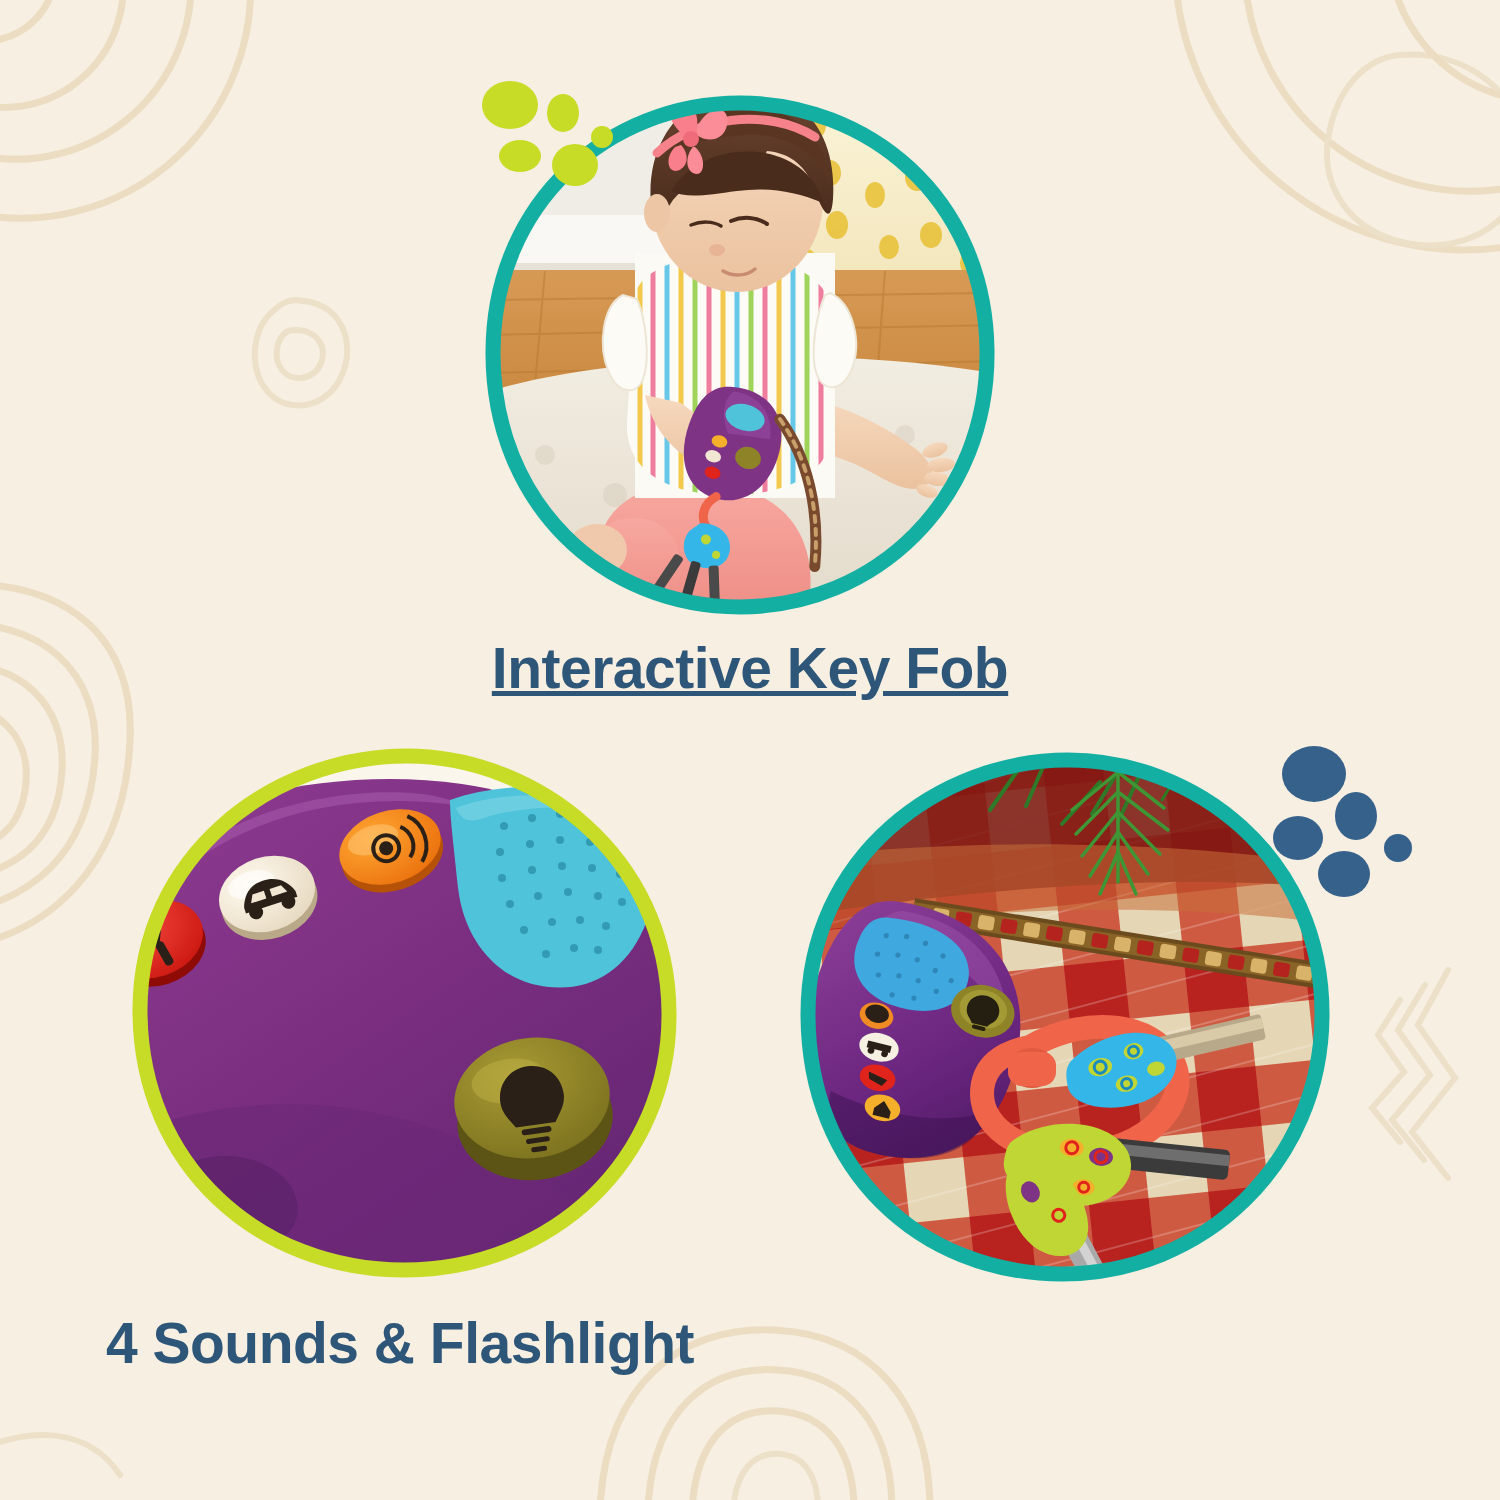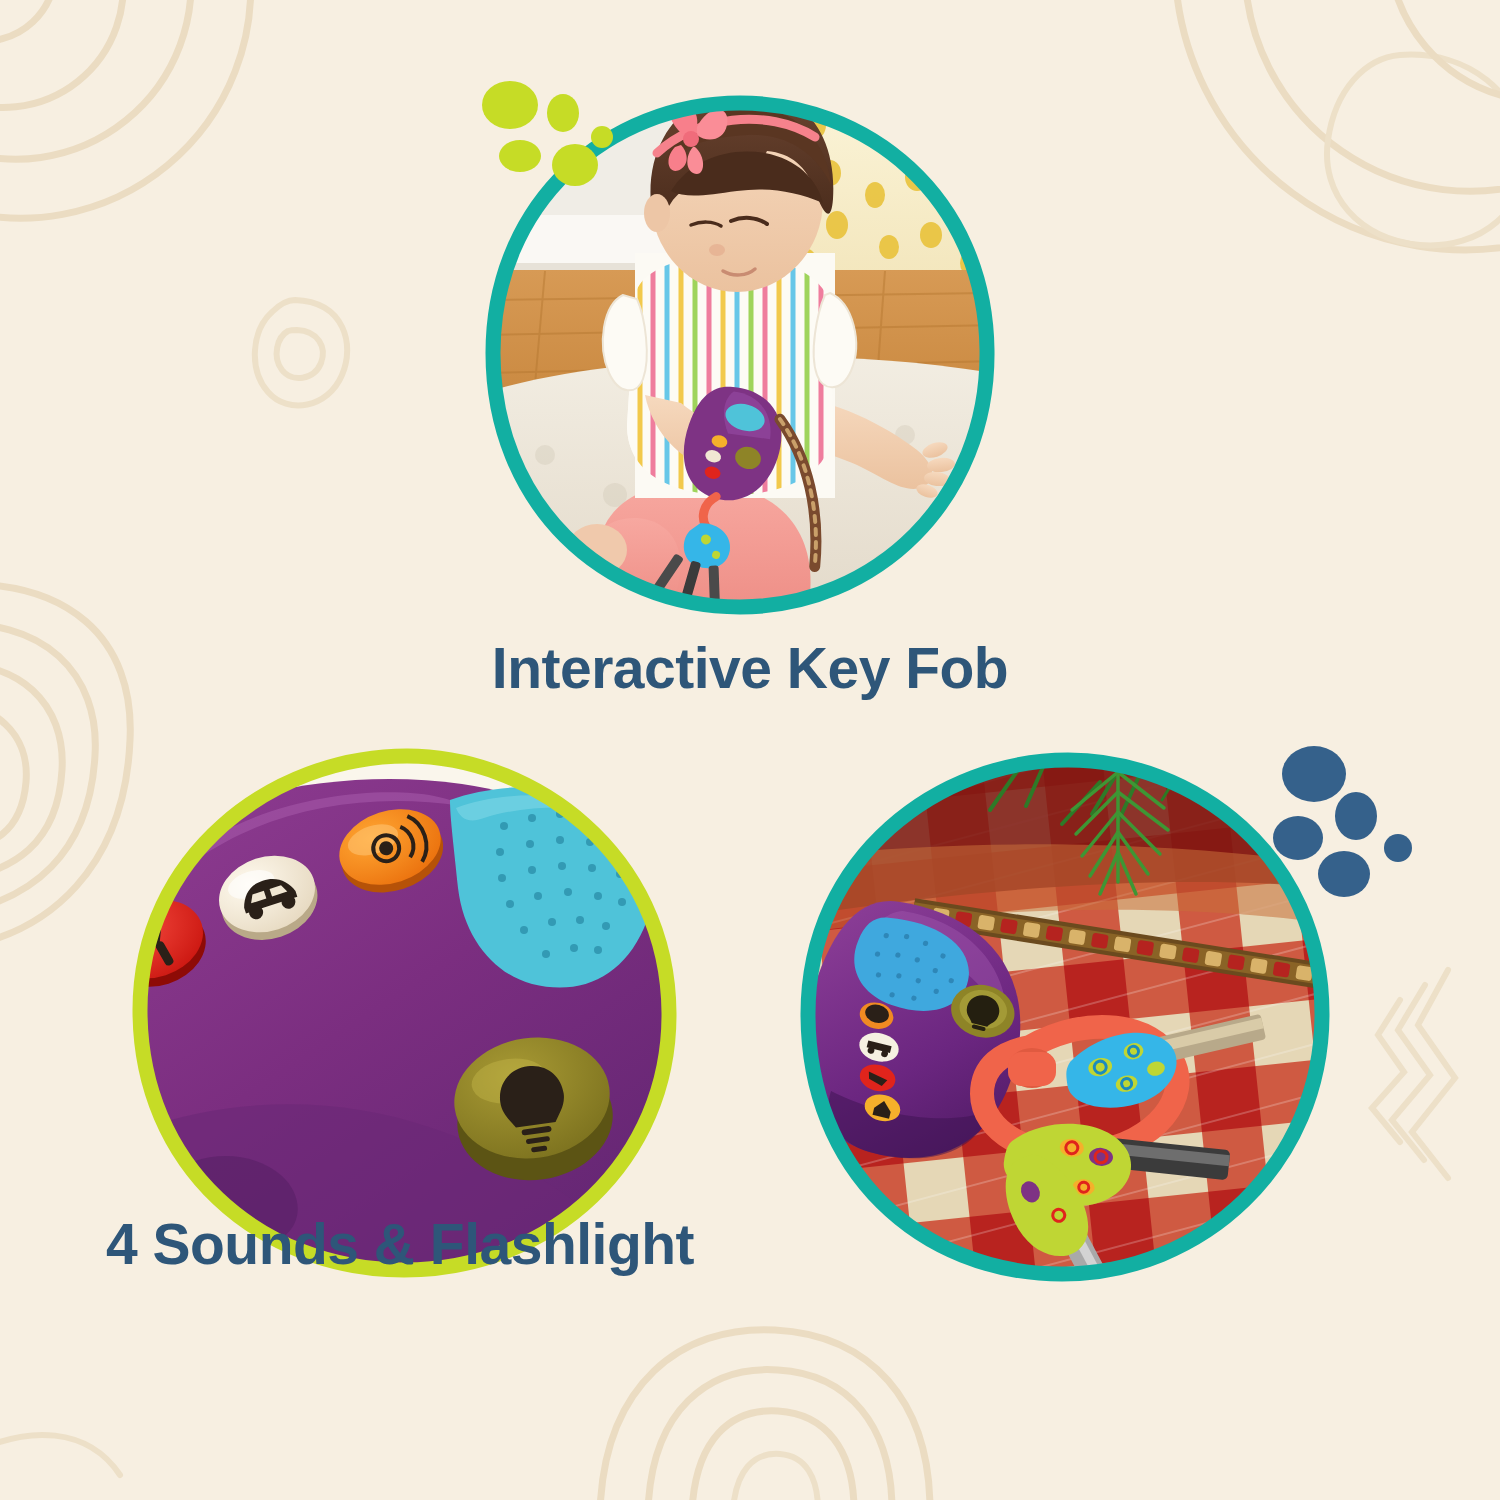--- a/index.html
+++ b/index.html
@@ -19,22 +19,22 @@
 
   
   .caption {
     position:absolute;
     color:#2E5679;
     font-weight:700;
     text-align:center;
     letter-spacing:-0.5px;
     white-space:nowrap;
   }
-  #cap-top  { top:635px; left:0;    width:1500px; font-size:57px; }
-  #cap-bl   { top:1211px; left:20px;  width:760px;  font-size:57px; }
+  #cap-top  { top:635px; left:0;    width:1500px; font-size:57px;text-decoration:underline; }
+  #cap-bl   { top:1310px; left:20px;  width:760px;  font-size:57px; }
   #cap-br   { top:1288px; left:780px; width:700px;  font-size:57px; }
 </style>
 </head>
 <body>
 
 <svg id="bg-decor" viewBox="0 0 1500 1500">
   <defs>
     <style>
       .dl { fill:none; stroke:#EBDCC2; stroke-width:7; stroke-linecap:round; }
       .dl2{ fill:none; stroke:#EDE0C8; stroke-width:6; stroke-linecap:round; }

